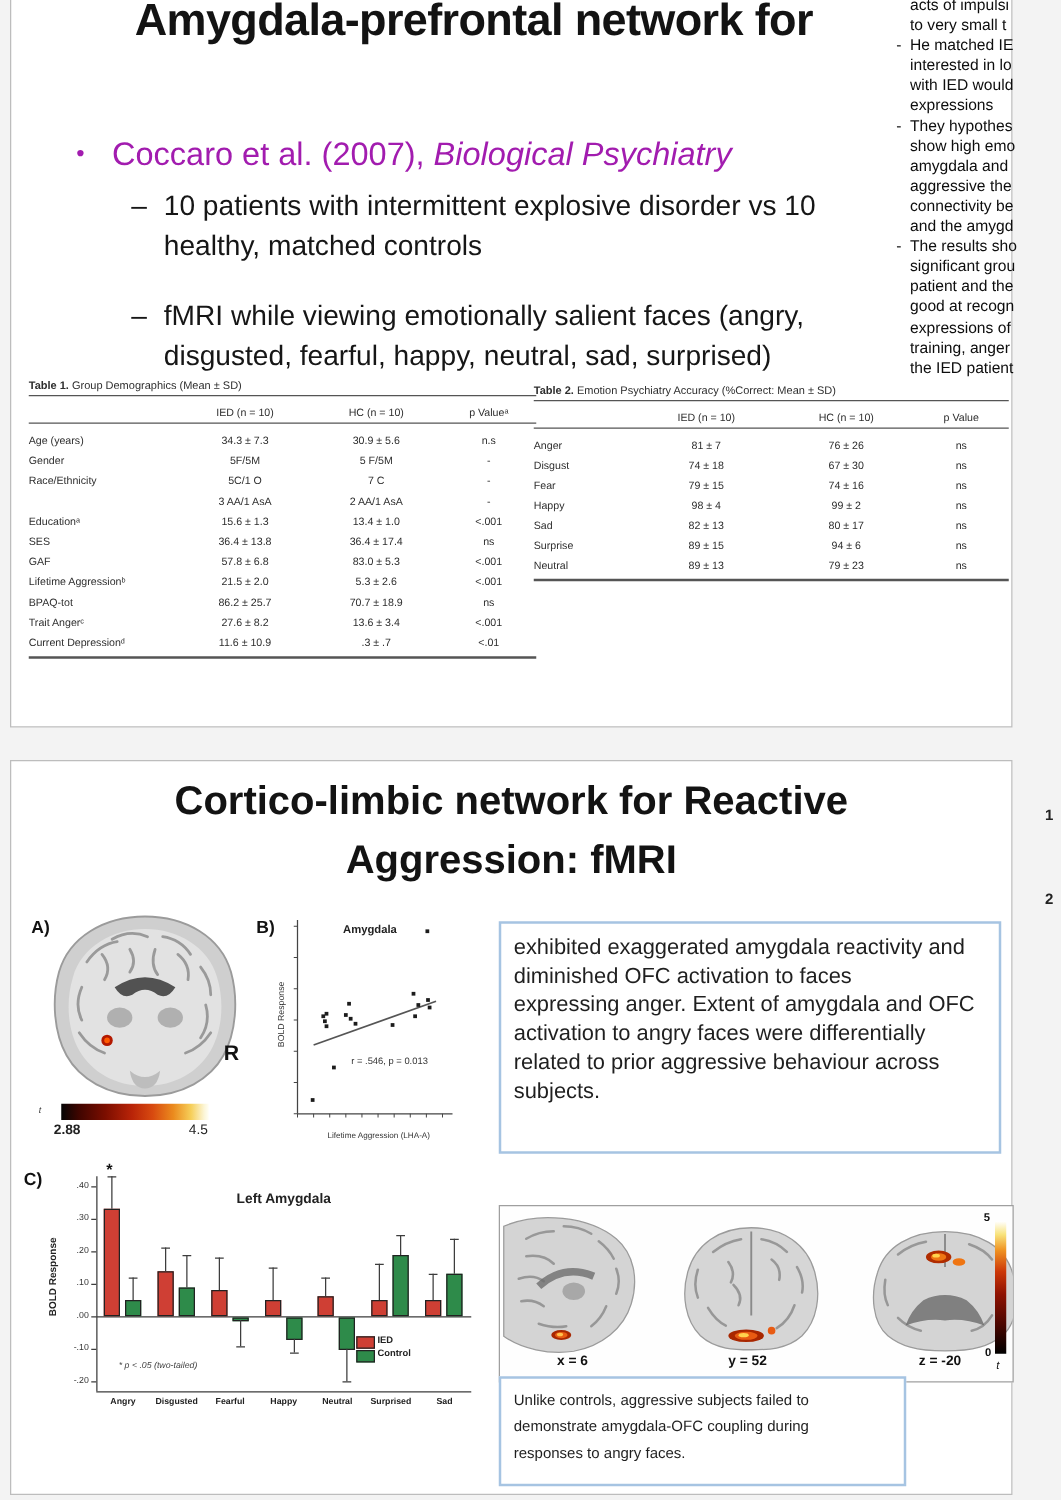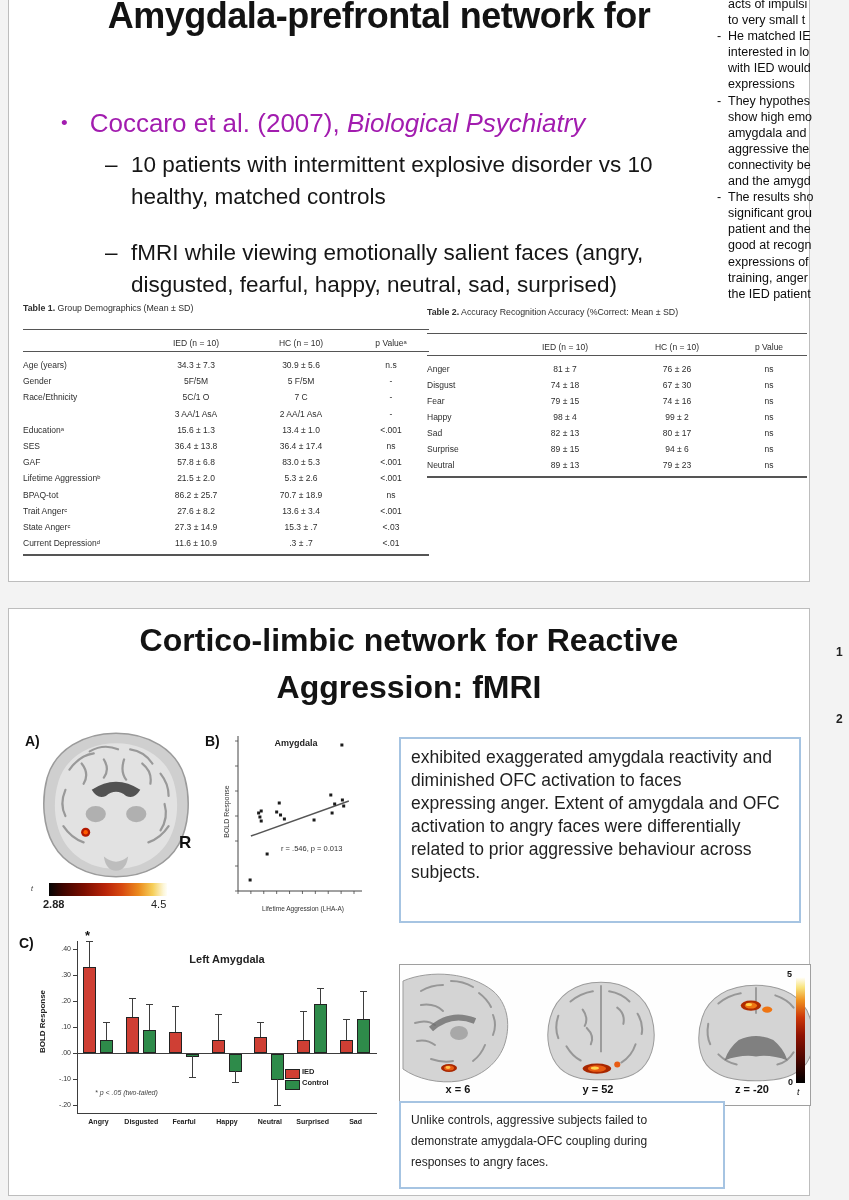--- a/index.html
+++ b/index.html
@@ -16,21 +16,21 @@
   .s1-bullet .marker{font-size:19px;margin-right:22px;vertical-align:3px}
   .s1-sub{position:absolute;left:96px;font-size:22.5px;line-height:32px;color:#161616;display:flex}
   .s1-sub .dash{width:26px;flex:none}
   .s1-sub1{top:310px}
   .s1-sub2{top:398px}
   .sub-lines div{white-space:nowrap}
 
   .table{position:absolute;color:#2e2e2e}
   .t1{left:14px;top:464px;width:406px;font-size:8.5px}
   .t2{left:418px;top:468px;width:380px;font-size:8.5px}
-  .t-title{font-size:8.8px;padding-bottom:16px;border-bottom:1.6px solid #555;white-space:nowrap}
+  .t-title{font-size:8.8px;padding-bottom:3px;border-bottom:1.6px solid #555;white-space:nowrap}
   .t-head{padding:5px 0 3px;border-bottom:1.6px solid #555;margin-top:3px}
   .t-body{border-bottom:2.2px solid #555;padding:5px 0 3px}
   .rrow{display:flex}
   .t1 .rrow,.t2 .rrow{align-items:center}
   .t1 .t-body .rrow{height:16.2px}
   .t2 .t-body .rrow{height:16px}
   .t1 .c0{width:120px}.t1 .c1{width:106px;text-align:center}
   .t1 .c2{width:104px;text-align:center}.t1 .c3{flex:1;text-align:center}
   .t2 .c0{width:80px}.t2 .c1{width:116px;text-align:center}
   .t2 .c2{width:108px;text-align:center}.t2 .c3{flex:1;text-align:center}
@@ -192,36 +192,30 @@
             <span class="c c2">70.7 ± 18.9</span>
             <span class="c c3">ns</span>
           </div>
           <div class="rrow">
             <span class="c c0">Trait Angerᶜ</span>
             <span class="c c1">27.6 ± 8.2</span>
             <span class="c c2">13.6 ± 3.4</span>
             <span class="c c3">&lt;.001</span>
           </div>
           <div class="rrow">
-            <span class="c c0">State Angerᶜ</span>
-            <span class="c c1">27.3 ± 14.9</span>
-            <span class="c c2">15.3 ± .7</span>
-            <span class="c c3">&lt;.03</span>
-          </div>
-          <div class="rrow">
             <span class="c c0">Current Depressionᵈ</span>
             <span class="c c1">11.6 ± 10.9</span>
             <span class="c c2">.3 ± .7</span>
             <span class="c c3">&lt;.01</span>
           </div>
         </div>
     </div>
 
     <div class="table t2">
-      <div class="t-title"><b>Table 2.</b><span> Accuracy Recognition Accuracy (%Correct: Mean ± SD)</span></div>
+      <div class="t-title"><b>Table 2.</b><span> Emotion Psychiatry Accuracy (%Correct: Mean ± SD)</span></div>
       <div class="t-head rrow">
         <span class="c c0"></span>
         <span class="c c1">IED (n = 10)</span>
         <span class="c c2">HC (n = 10)</span>
         <span class="c c3">p Value</span>
       </div>
       <div class="t-body">
           <div class="rrow">
             <span class="c c0">Anger</span>
             <span class="c c1">81 ± 7</span>

